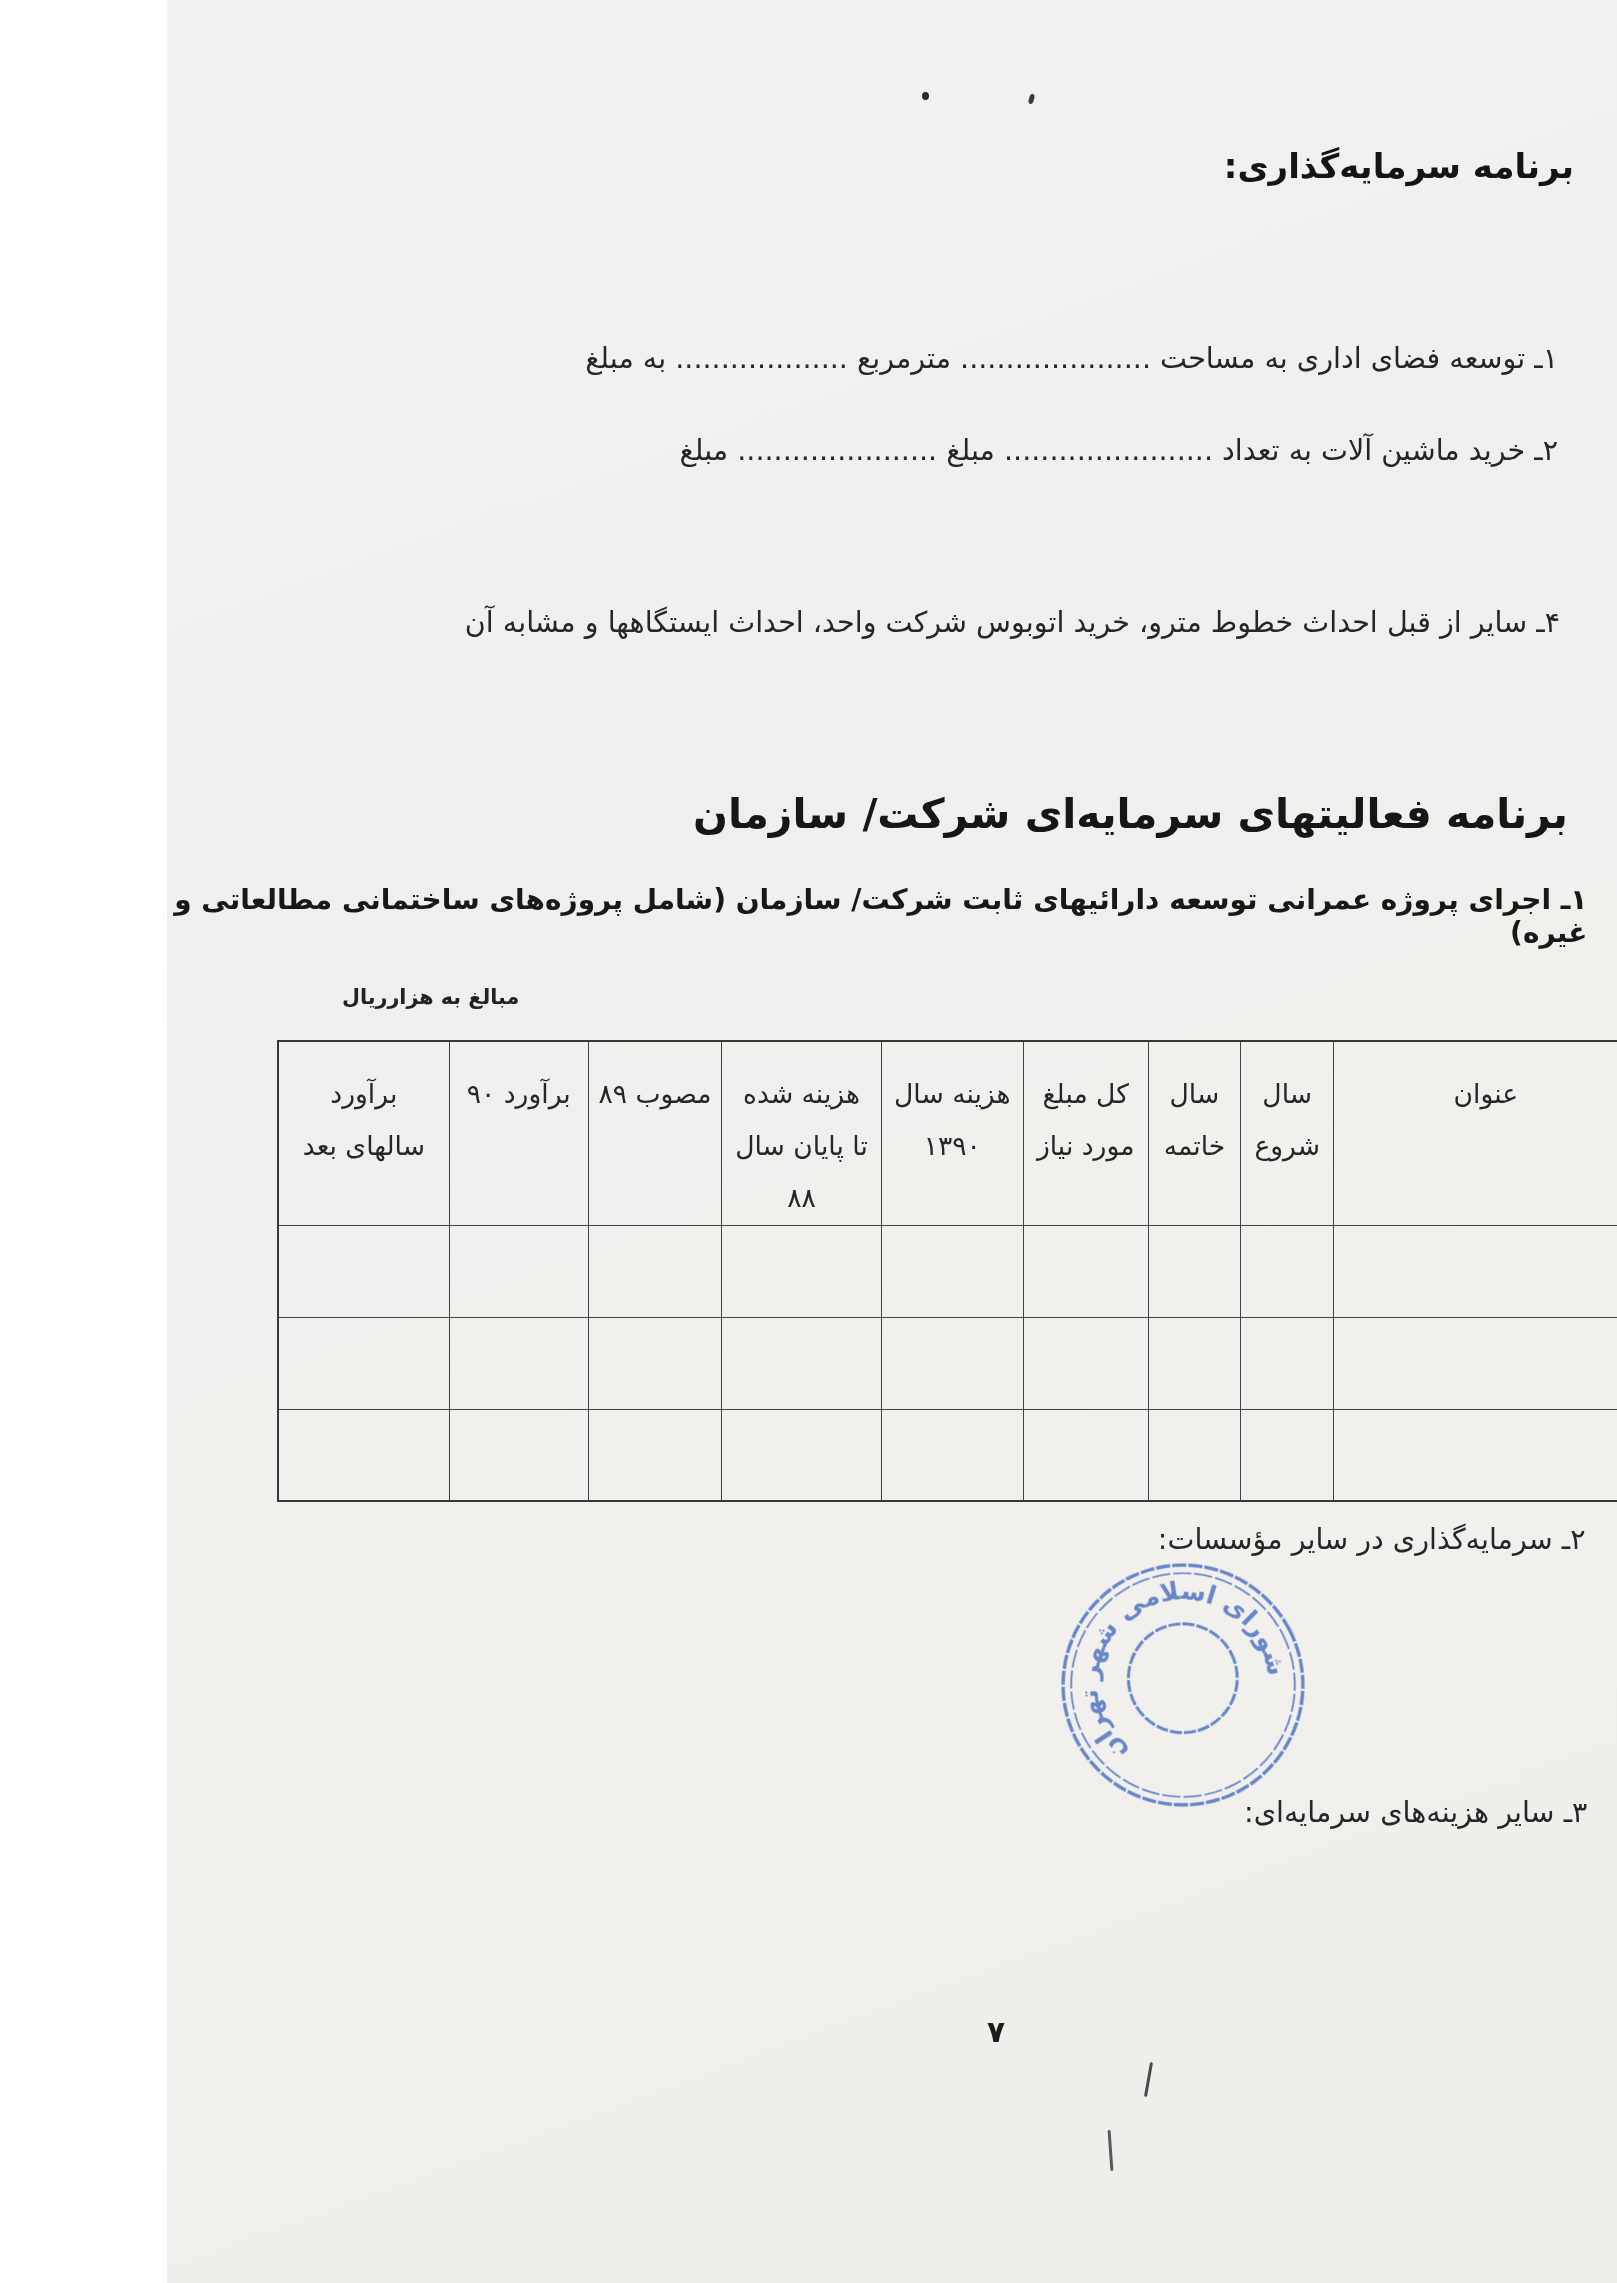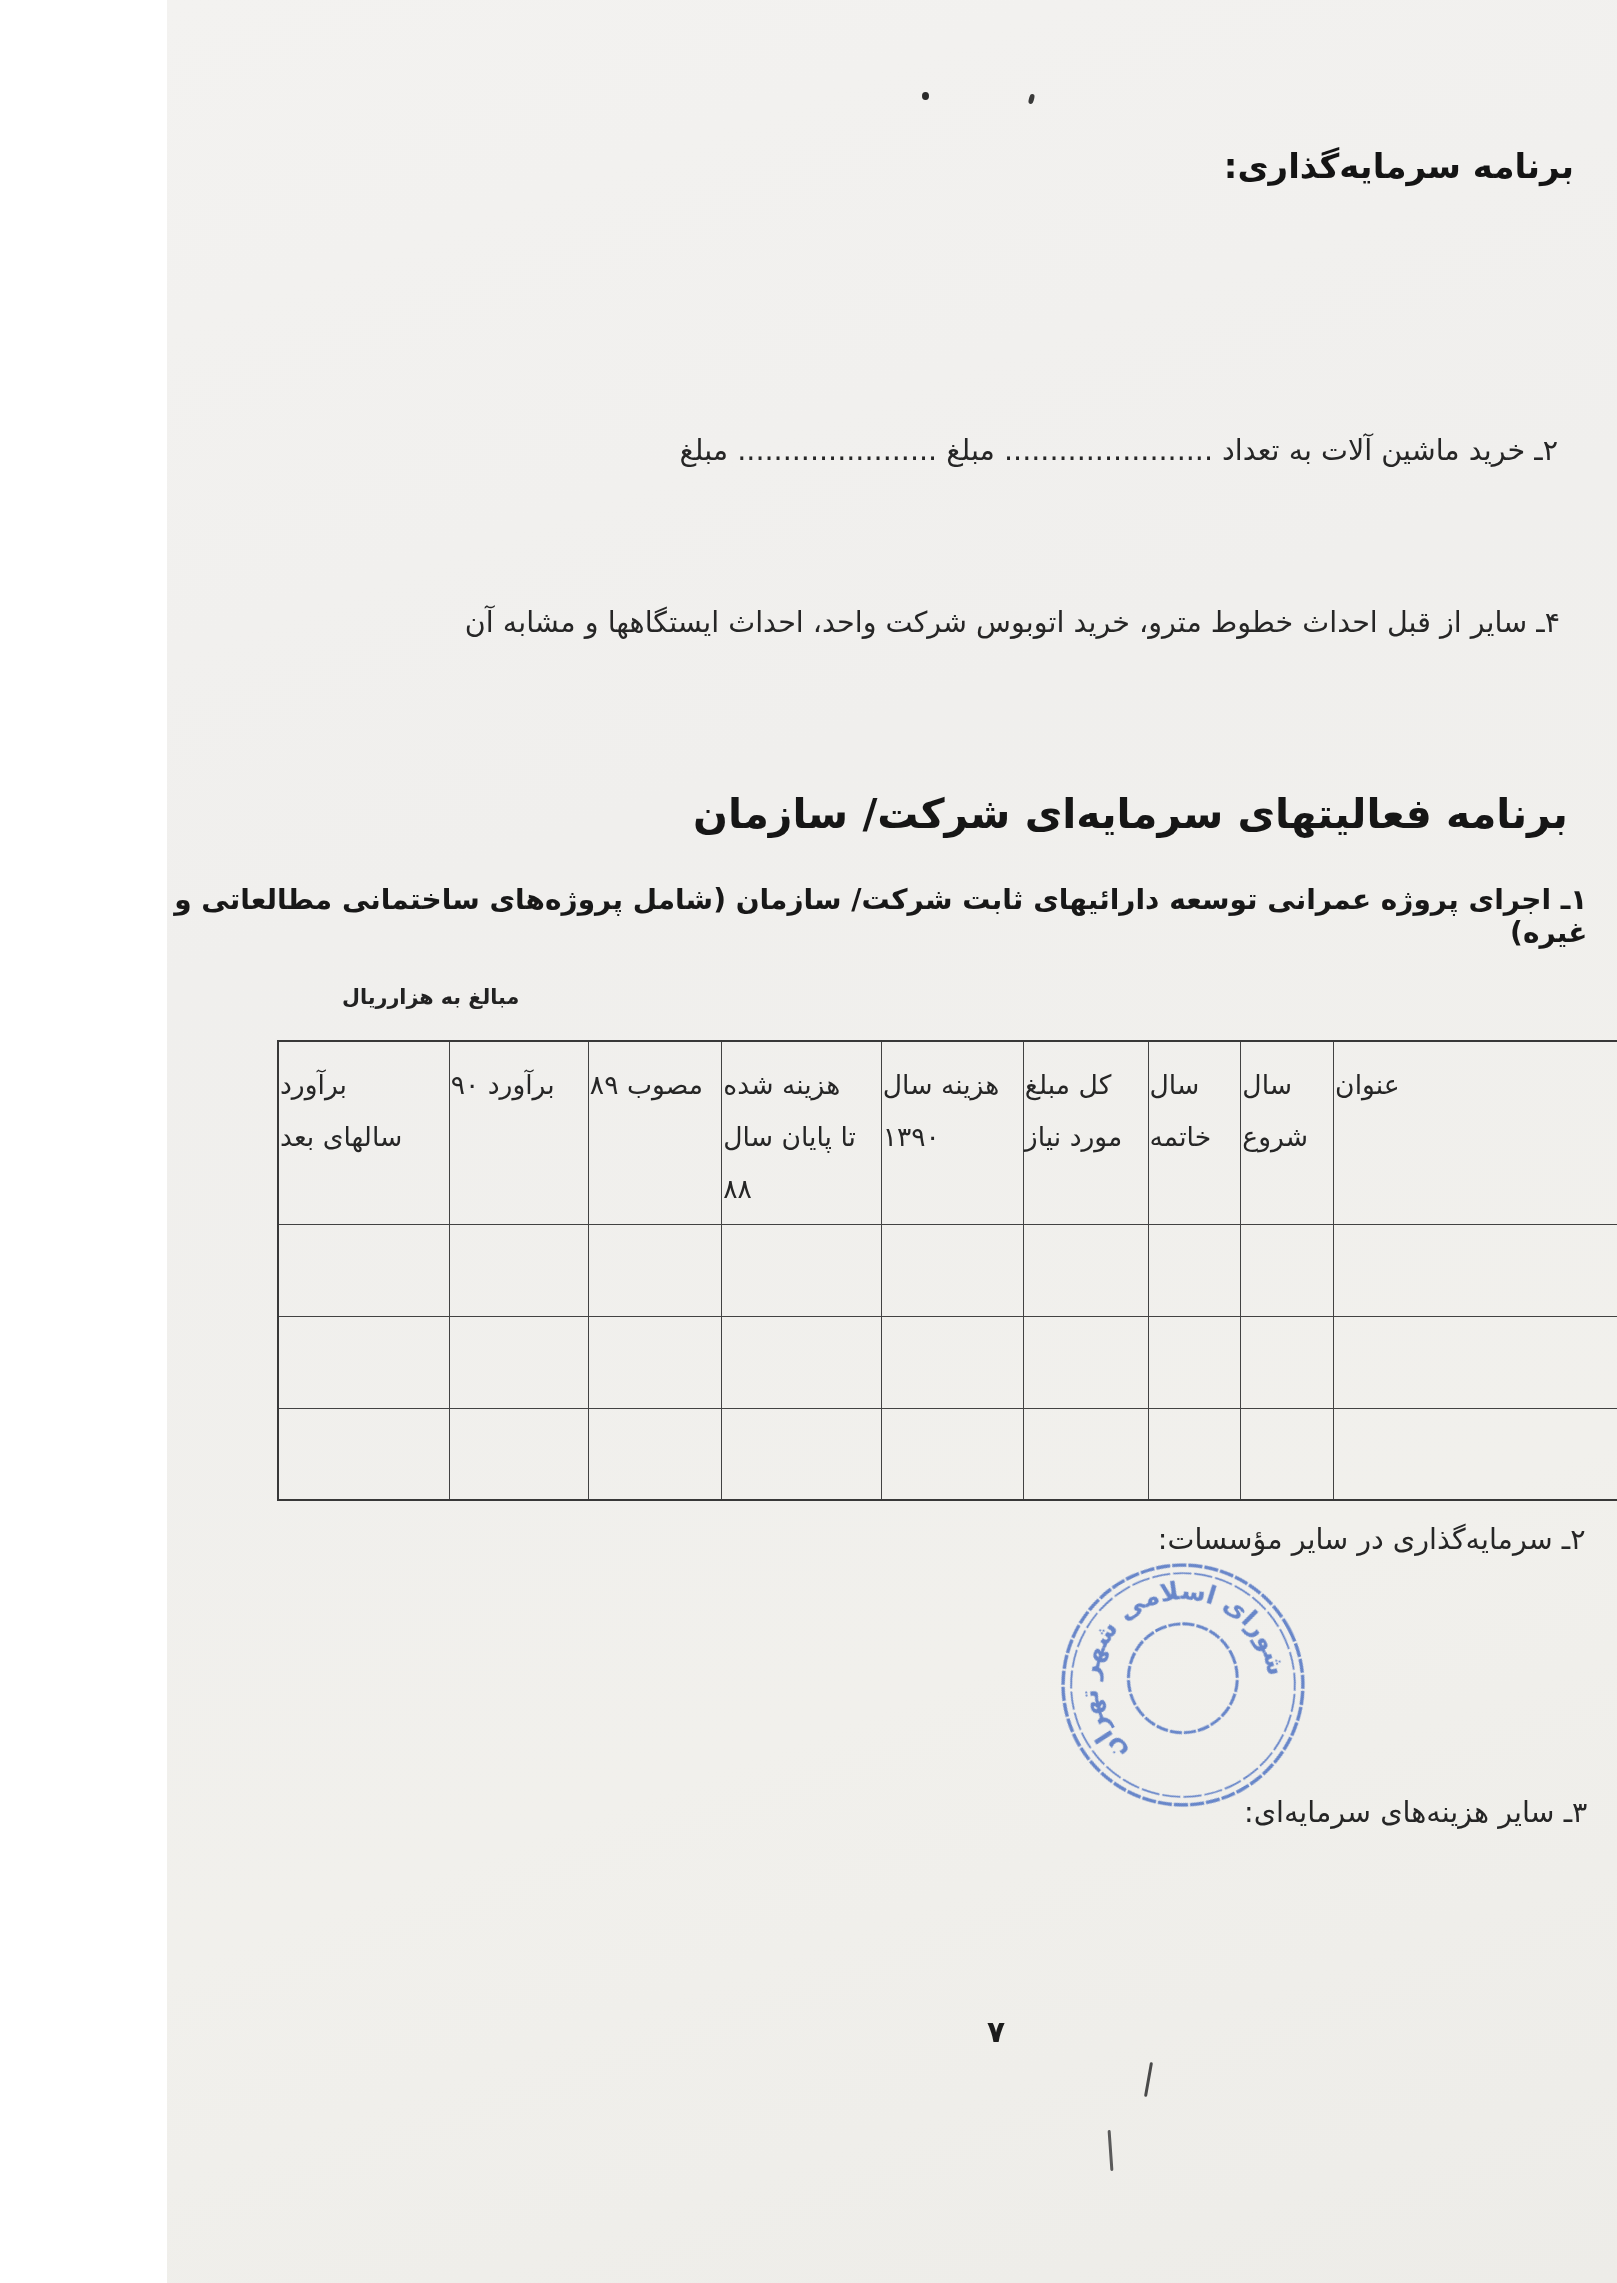--- a/index.html
+++ b/index.html
@@ -26,22 +26,22 @@
   table.inv{
     position:absolute;top:1040px;left:110px;width:1452px;
     border-collapse:collapse;table-layout:fixed;
     border:2.5px solid #383838;
   }
   table.inv th,table.inv td{border:1.6px solid #424242;}
   table.inv thead tr{height:183px;}
   table.inv tbody tr{height:92px;}
   table.inv th{
     font-weight:normal;font-size:26.6px;color:#262626;
-    white-space:pre-line;vertical-align:top;padding-top:17px;
-    line-height:1.95;text-align:left;
+    white-space:pre-line;vertical-align:top;padding-top:26px;
+    line-height:1.95;text-align:center;
   }
   td.num-cell{text-align:center;vertical-align:middle;font-size:27.6px;padding-bottom:25.6px;color:#2a2a2a;}
   .after-item2{top:1522px;right:31.5px;font-size:28.6px;}
   .after-item3{top:1795px;right:29.6px;font-size:28.6px;text-align:right;}
   .pagenum{top:2015px;left:820px;font-size:29.6px;font-weight:bold;color:#1c1c1c;}
   .stamp-wrap{
     position:absolute;top:1554px;left:885px;width:262px;height:262px;
     transform:rotate(-28deg);
     opacity:.82;filter:blur(0.4px);
   }
@@ -55,20 +55,21 @@
   .pen-mark.p2{left:942px;top:2130px;width:3px;height:41px;background:#5a5a5a;transform:rotate(-4deg);}
 </style>
 </head>
 <body>
 
 <div class="page">
 
   <div class="abs doc-title">برنامه سرمایه‌گذاری:</div>
 
 
+  <div class="abs list-item item-1">۱ـ توسعه فضای اداری به مساحت ..................... مترمربع ................... به مبلغ</div>
   <div class="abs list-item item-2">۲ـ خرید ماشین آلات به تعداد ....................... مبلغ ...................... مبلغ</div>
   <div class="abs list-item item-4">۴ـ سایر از قبل احداث خطوط مترو، خرید اتوبوس شرکت واحد، احداث ایستگاهها و مشابه آن</div>
 
   <div class="abs sec2-title">برنامه فعالیتهای سرمایه‌ای شرکت/ سازمان</div>
   <div class="abs sec2-item">۱ـ اجرای پروژه عمرانی توسعه دارائیهای ثابت شرکت/ سازمان (شامل پروژه‌های ساختمانی مطالعاتی و غیره)</div>
 
   <div class="abs table-note">مبالغ به هزارریال</div>
 
   <table class="inv">
     <colgroup>

